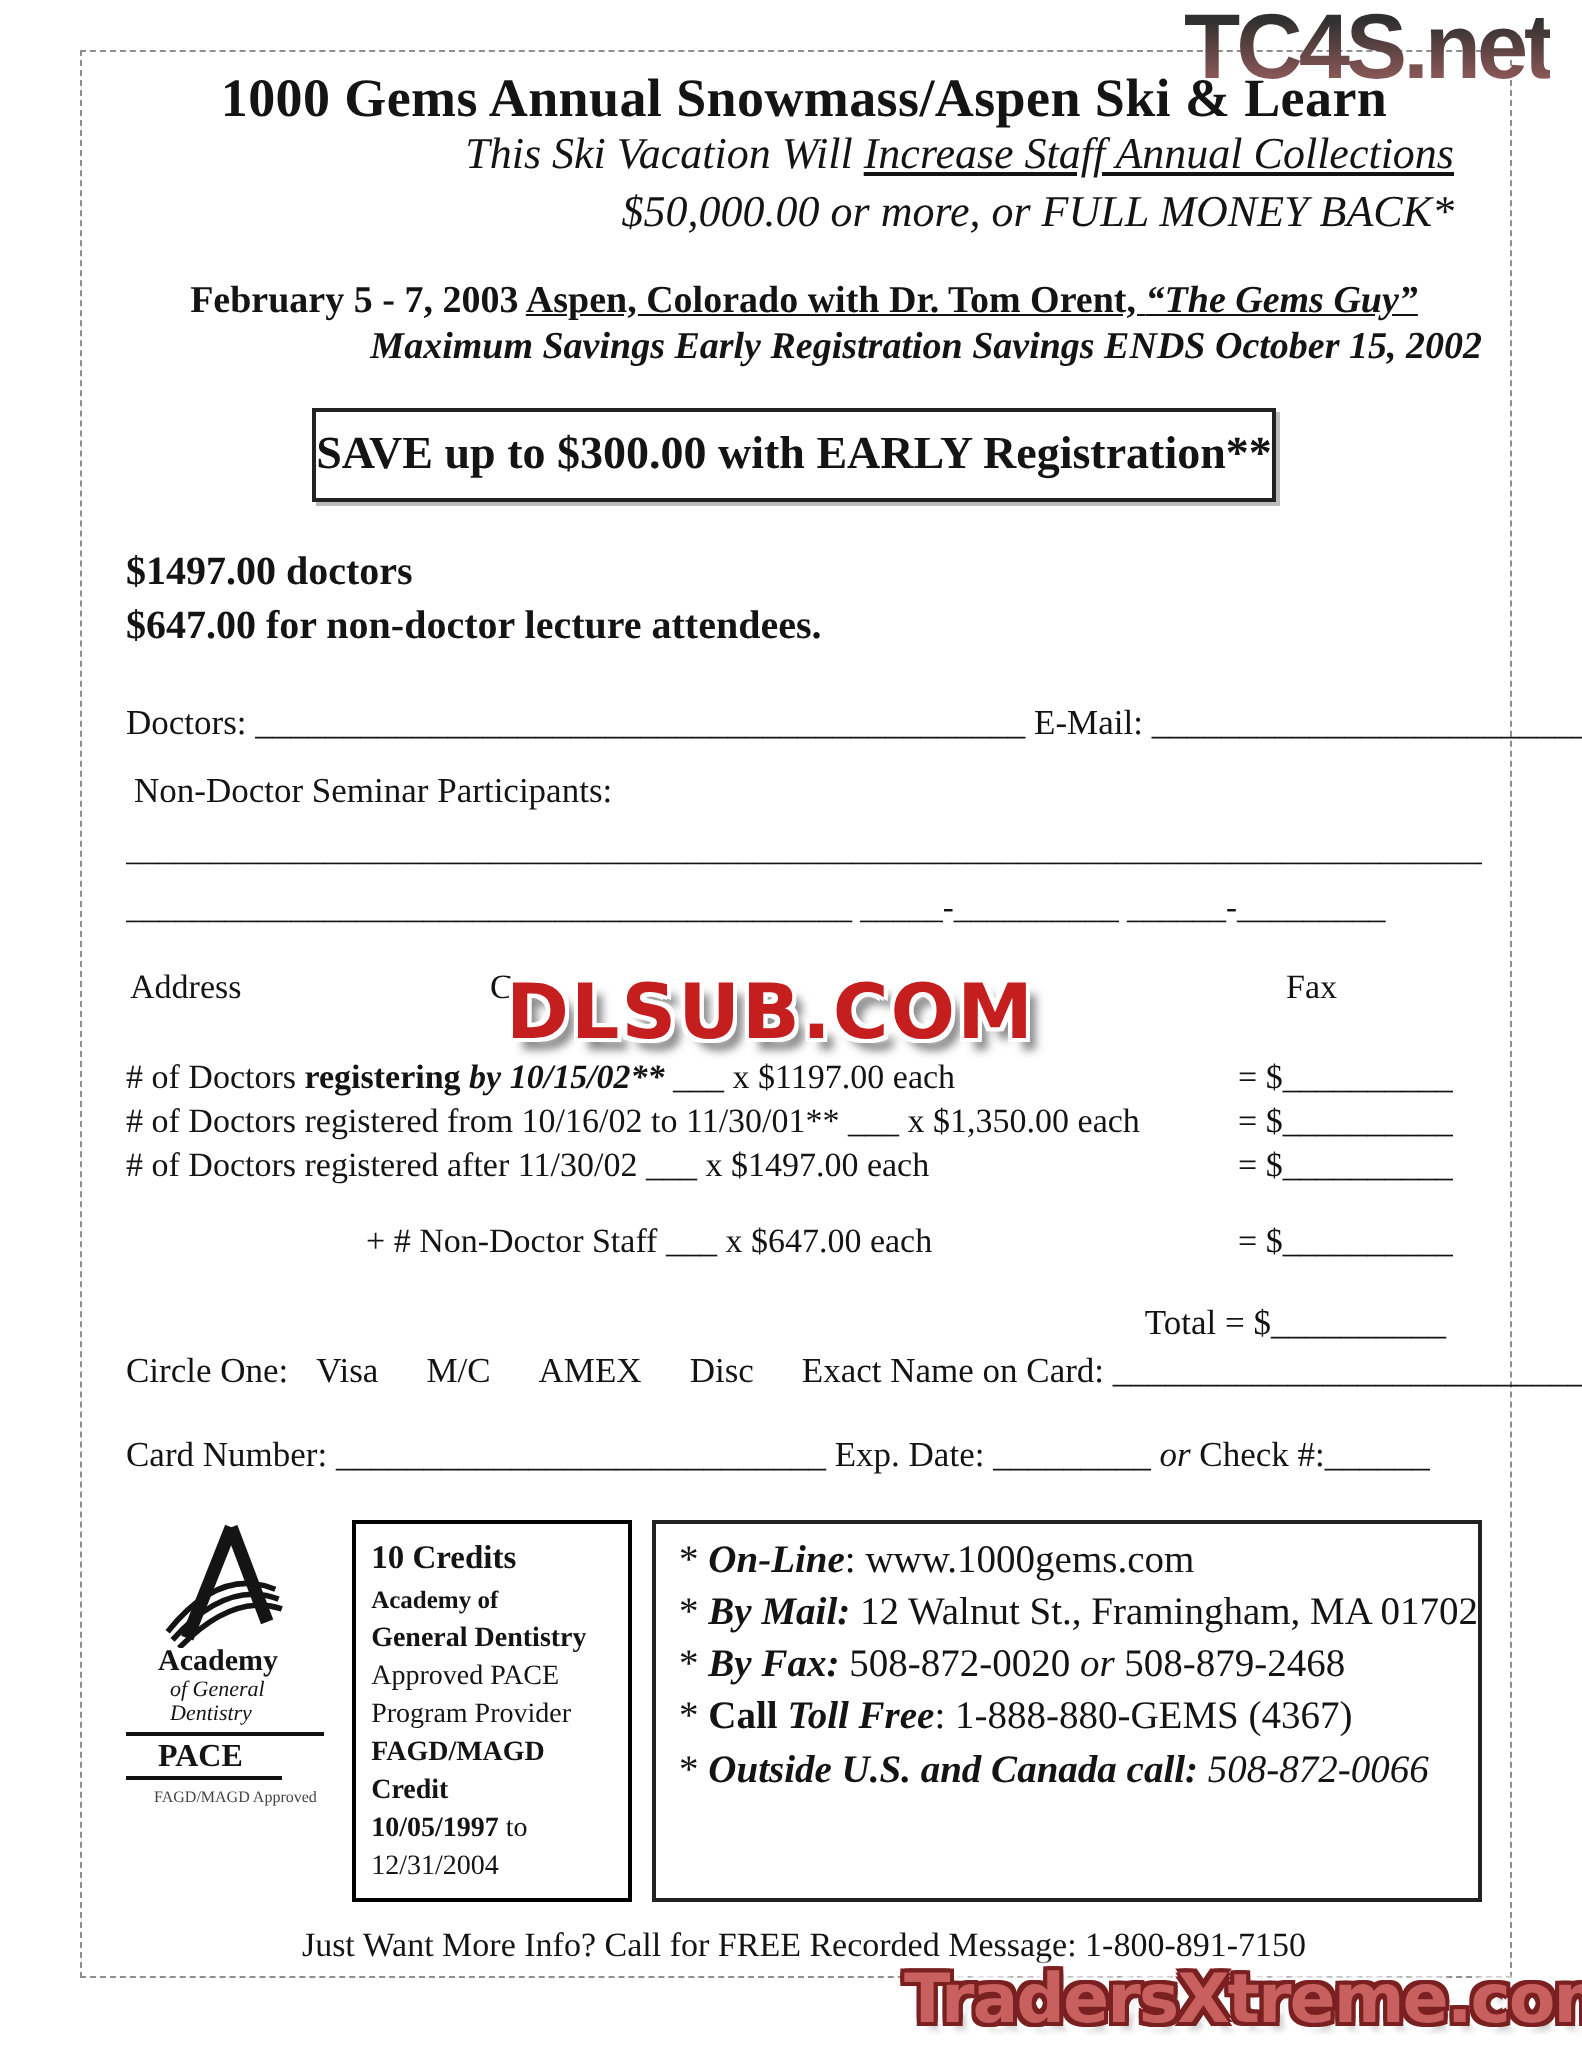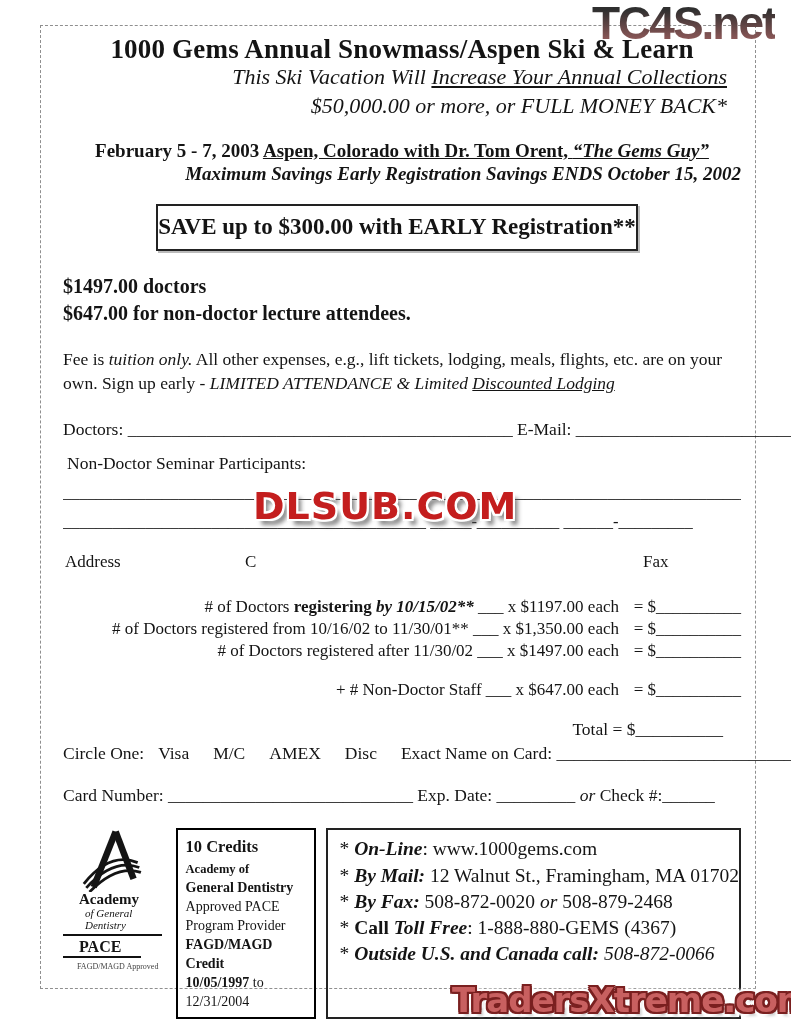--- a/index.html
+++ b/index.html
@@ -35,21 +35,21 @@
   .blank{letter-spacing:0;}
   .partlabel{margin-top:13px;font-size:17.5px;padding-left:4px;}
   .blankrow{margin-top:9px;font-size:16.5px;white-space:nowrap;overflow:hidden;}
   .labelrow{position:relative;height:22px;margin-top:20px;font-size:17px;}
   .labelrow span{position:absolute;top:0;}
   .lab-address{left:2px;}
   .lab-city{left:182px;}
   .lab-fax{left:580px;}
   
   .regblock{margin-top:22px;font-size:17px;line-height:1.28;}
-  .regrow{display:flex;white-space:nowrap;text-align:right;}
+  .regrow{display:flex;white-space:nowrap;}
   .regleft{flex:1;}
   .regamt{width:122px;}
   .staffrow{margin-top:17px;}
   .staffrow .regleft{padding-left:120px;}
   .totalline{margin-top:19px;text-align:right;font-size:17.5px;padding-right:18px;}
   .circlerow{margin-top:3px;font-size:17.5px;white-space:nowrap;}
   .circlerow .opt{margin-right:24px;}
   .circlerow .lbl{margin-right:14px;}
   .cardrow{margin-top:21px;font-size:17.5px;white-space:nowrap;}
   
@@ -102,34 +102,33 @@
 </head>
 <body>
 
 <div class="page">
 
   <div class="wm-top">TC4S.net</div>
 
   <div class="frame">
 
     <div class="title">1000 Gems Annual Snowmass/Aspen Ski &amp; Learn</div>
-    <div class="sub"><span>This Ski Vacation Will </span><span class="u">Increase Your Annual Collections</span></div>
+    <div class="sub"><span>This Ski Vacation Will </span><span class="u">Increase Staff Annual Collections</span></div>
     <div class="sub">$50,000.00 or more, or FULL MONEY BACK*</div>
 
     <div class="dateline"><span>February 5 - 7, 2003 </span><span class="u">Aspen, Colorado with Dr. Tom Orent, </span><span class="u nick">“The Gems Guy”</span></div>
     <div class="maxline">Maximum Savings Early Registration Savings ENDS October 15, 2002</div>
 
     <div class="savebox">SAVE up to $300.00 with EARLY Registration**</div>
 
     <div class="prices">
       <div>$1497.00 doctors</div>
       <div>$647.00 for non-doctor lecture attendees.</div>
     </div>
 
-    <div class="feenote"><span>Fee is </span><span class="i">tuition only.</span><span> All other expenses, e.g., lift tickets, lodging, meals, flights, etc. are on your own.  Sign up early - </span><span class="i">LIMITED ATTENDANCE &amp; Limited </span><span class="i u">Discounted Lodging</span></div>
 
     <div class="fieldrow"><span>Doctors: </span><span class="blank">____________________________________________</span><span> E-Mail: </span><span class="blank">___________________________</span></div>
 
     <div class="partlabel">Non-Doctor Seminar Participants:</div>
     <div class="blankrow">_____________________________________________________________________________________</div>
     <div class="blankrow">____________________________________________  _____-__________  ______-_________</div>
 
     <div class="labelrow">
       <span class="lab-address">Address</span>
       <span class="lab-city">C</span>

